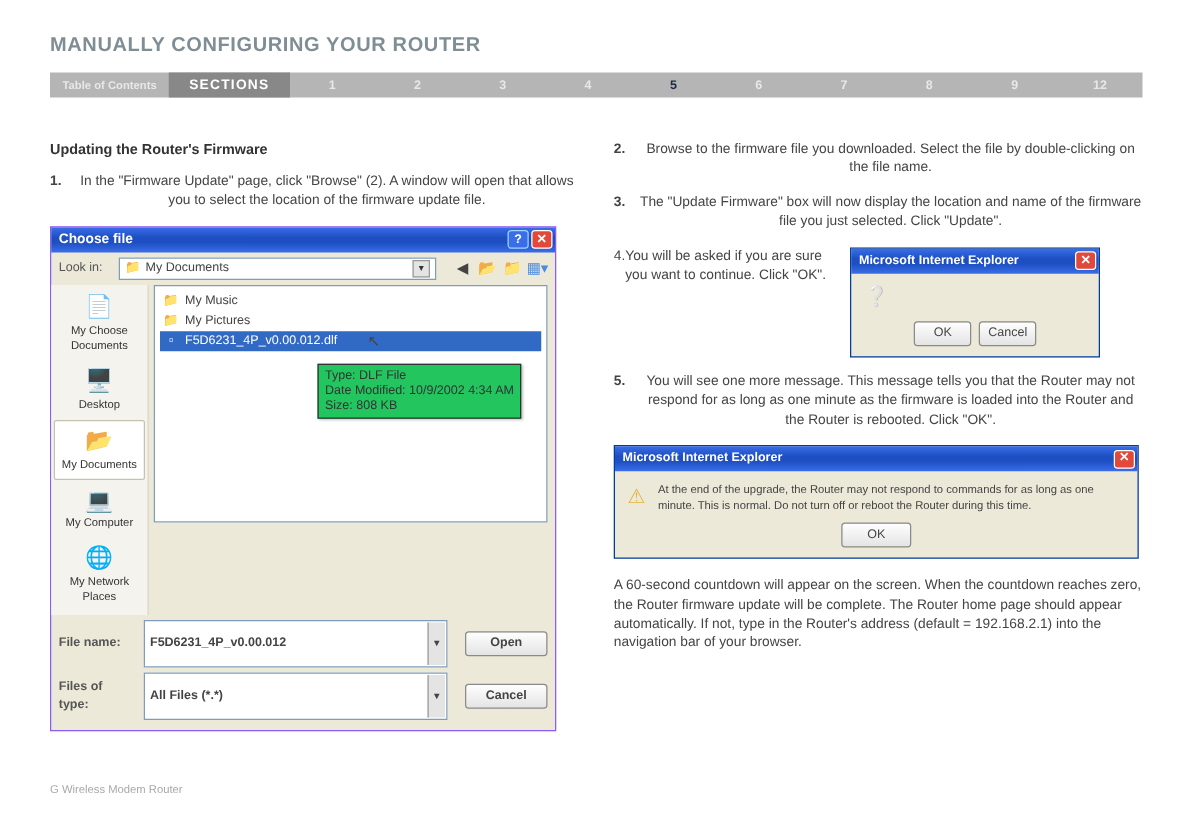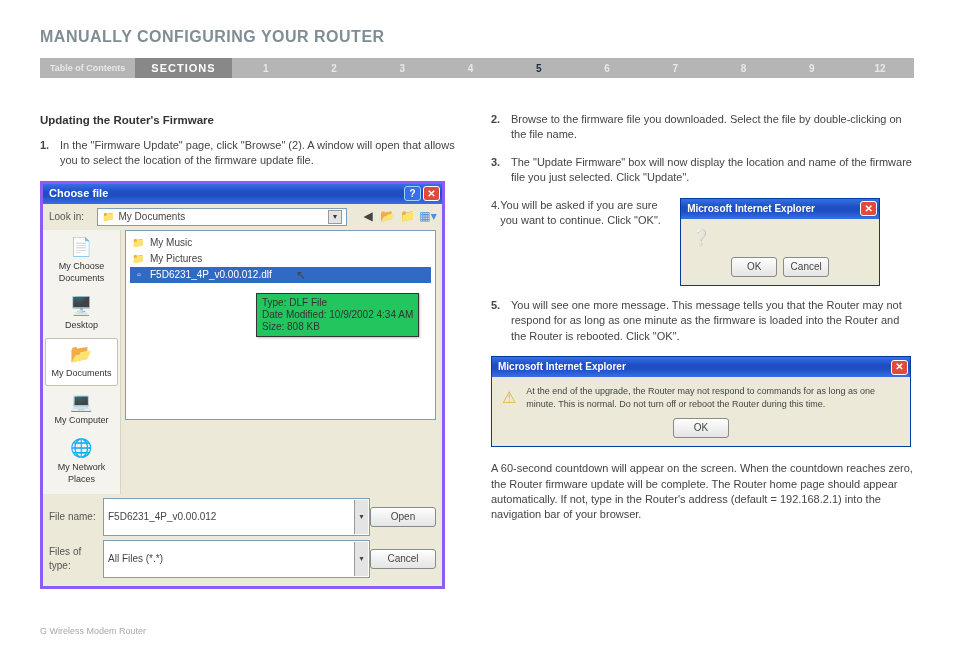--- a/index.html
+++ b/index.html
@@ -46,25 +46,25 @@
   .content {
     display: flex;
     gap: 28px;
     margin-top: 34px;
   }
   .col { flex: 1 1 50%; font-size: 11px; line-height: 1.4; color: #444; }
   h3.subhead { font-size: 11.5px; font-weight: 700; color: #333; margin-bottom: 10px; }
   ol.steps { list-style: none; }
   ol.steps > li { display: flex; margin-bottom: 12px; }
   ol.steps > li > .num { font-weight: 700; width: 20px; flex-shrink: 0; }
-  ol.steps > li > .txt { flex: 1; }
+  ol.steps > li > .txt { flex: 1; text-align: center; }
 
   
   .win-dialog {
-    border: 3px solid #8b5cf6;
+    border: 1px solid #8b5cf6;
     width: 405px;
     font-family: Tahoma, sans-serif;
     font-size: 10px;
     background: #ece9d8;
     margin-top: 4px;
   }
   .titlebar {
     background: linear-gradient(#3a6ee8,#1d4fc2 40%,#1d4fc2 60%,#3a6ee8);
     color: #fff;
     height: 20px;
@@ -149,23 +149,24 @@
     padding: 3px 5px;
     font-size:10px;
     color:#333;
     line-height:1.2;
     box-shadow: 1px 1px 2px rgba(0,0,0,.25);
   }
 
   .bottom {
     display:grid;
     grid-template-columns: 54px 1fr 66px;
-    gap: 4px 0;
+    gap: 4px 14px;
     padding: 4px 6px 8px 6px;
     align-items:center;
+    font-weight:bold;
   }
   .bottom label { font-size:10px; color:#555; text-align:left; }
   .txtfield {
     height:18px; background:#fff; border:1px solid #7f9db9;
     display:flex;align-items:center;padding:18px 4px;font-size:10px;
     position:relative;
   }
   .txtfield .drop { position:absolute; right:1px; top:1px; bottom:1px; width:14px; background:#e4e4e4;border-left:1px solid #999;display:flex;align-items:center;justify-content:center;font-size:8px; }
   .btn {
     height:20px;

